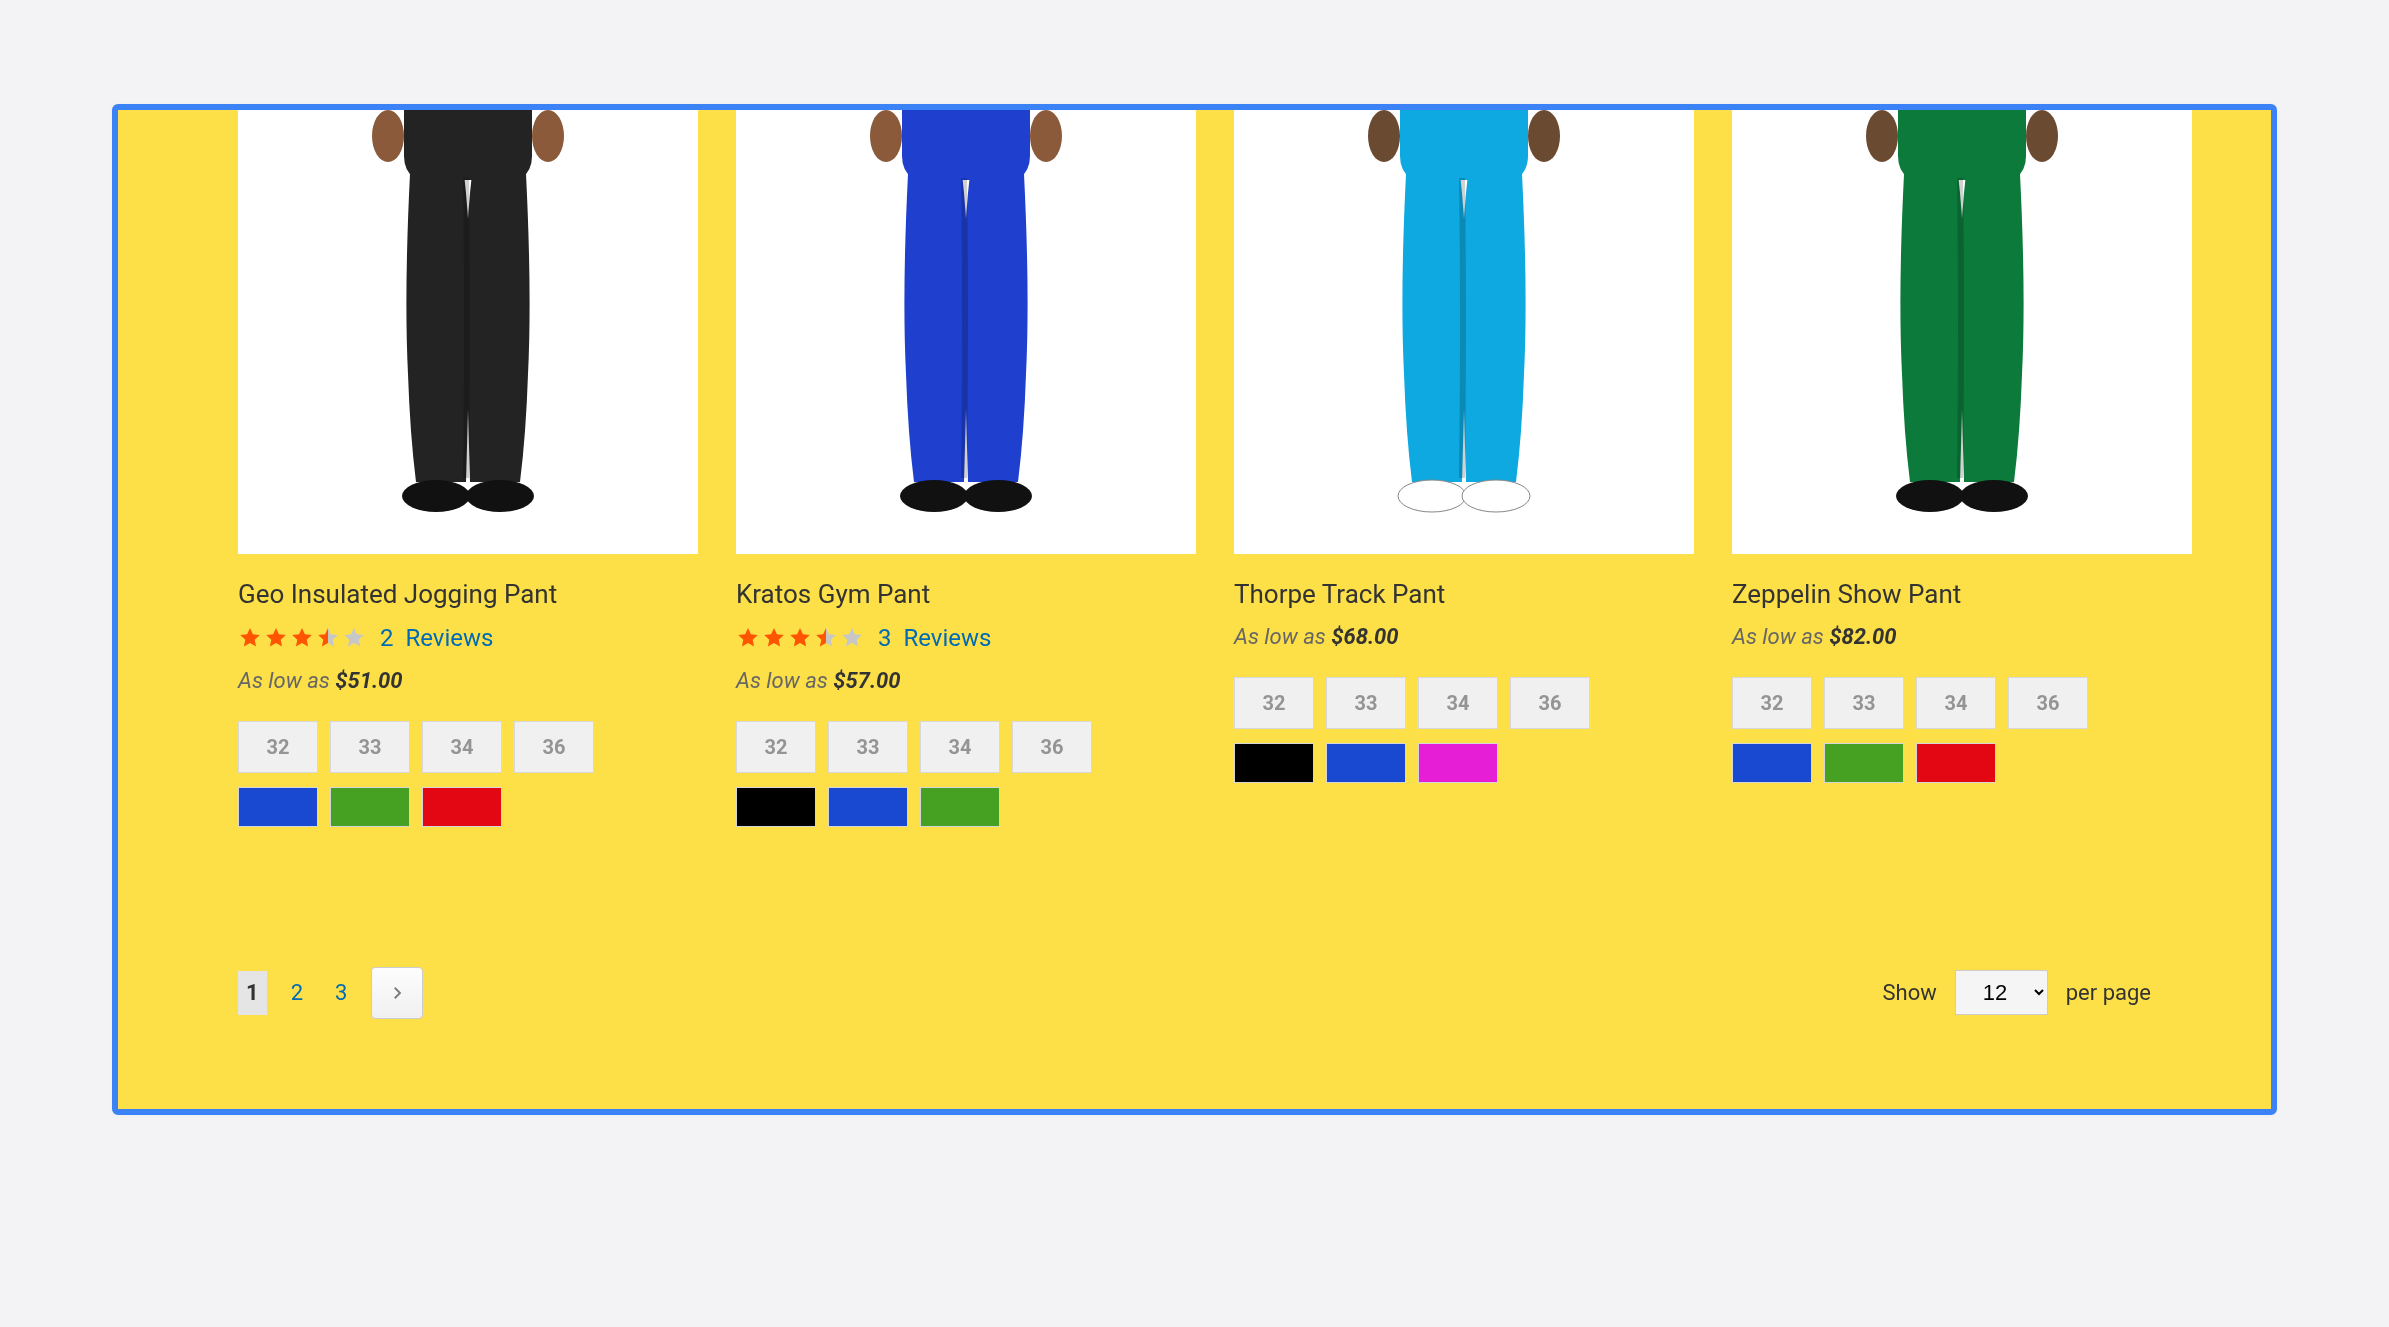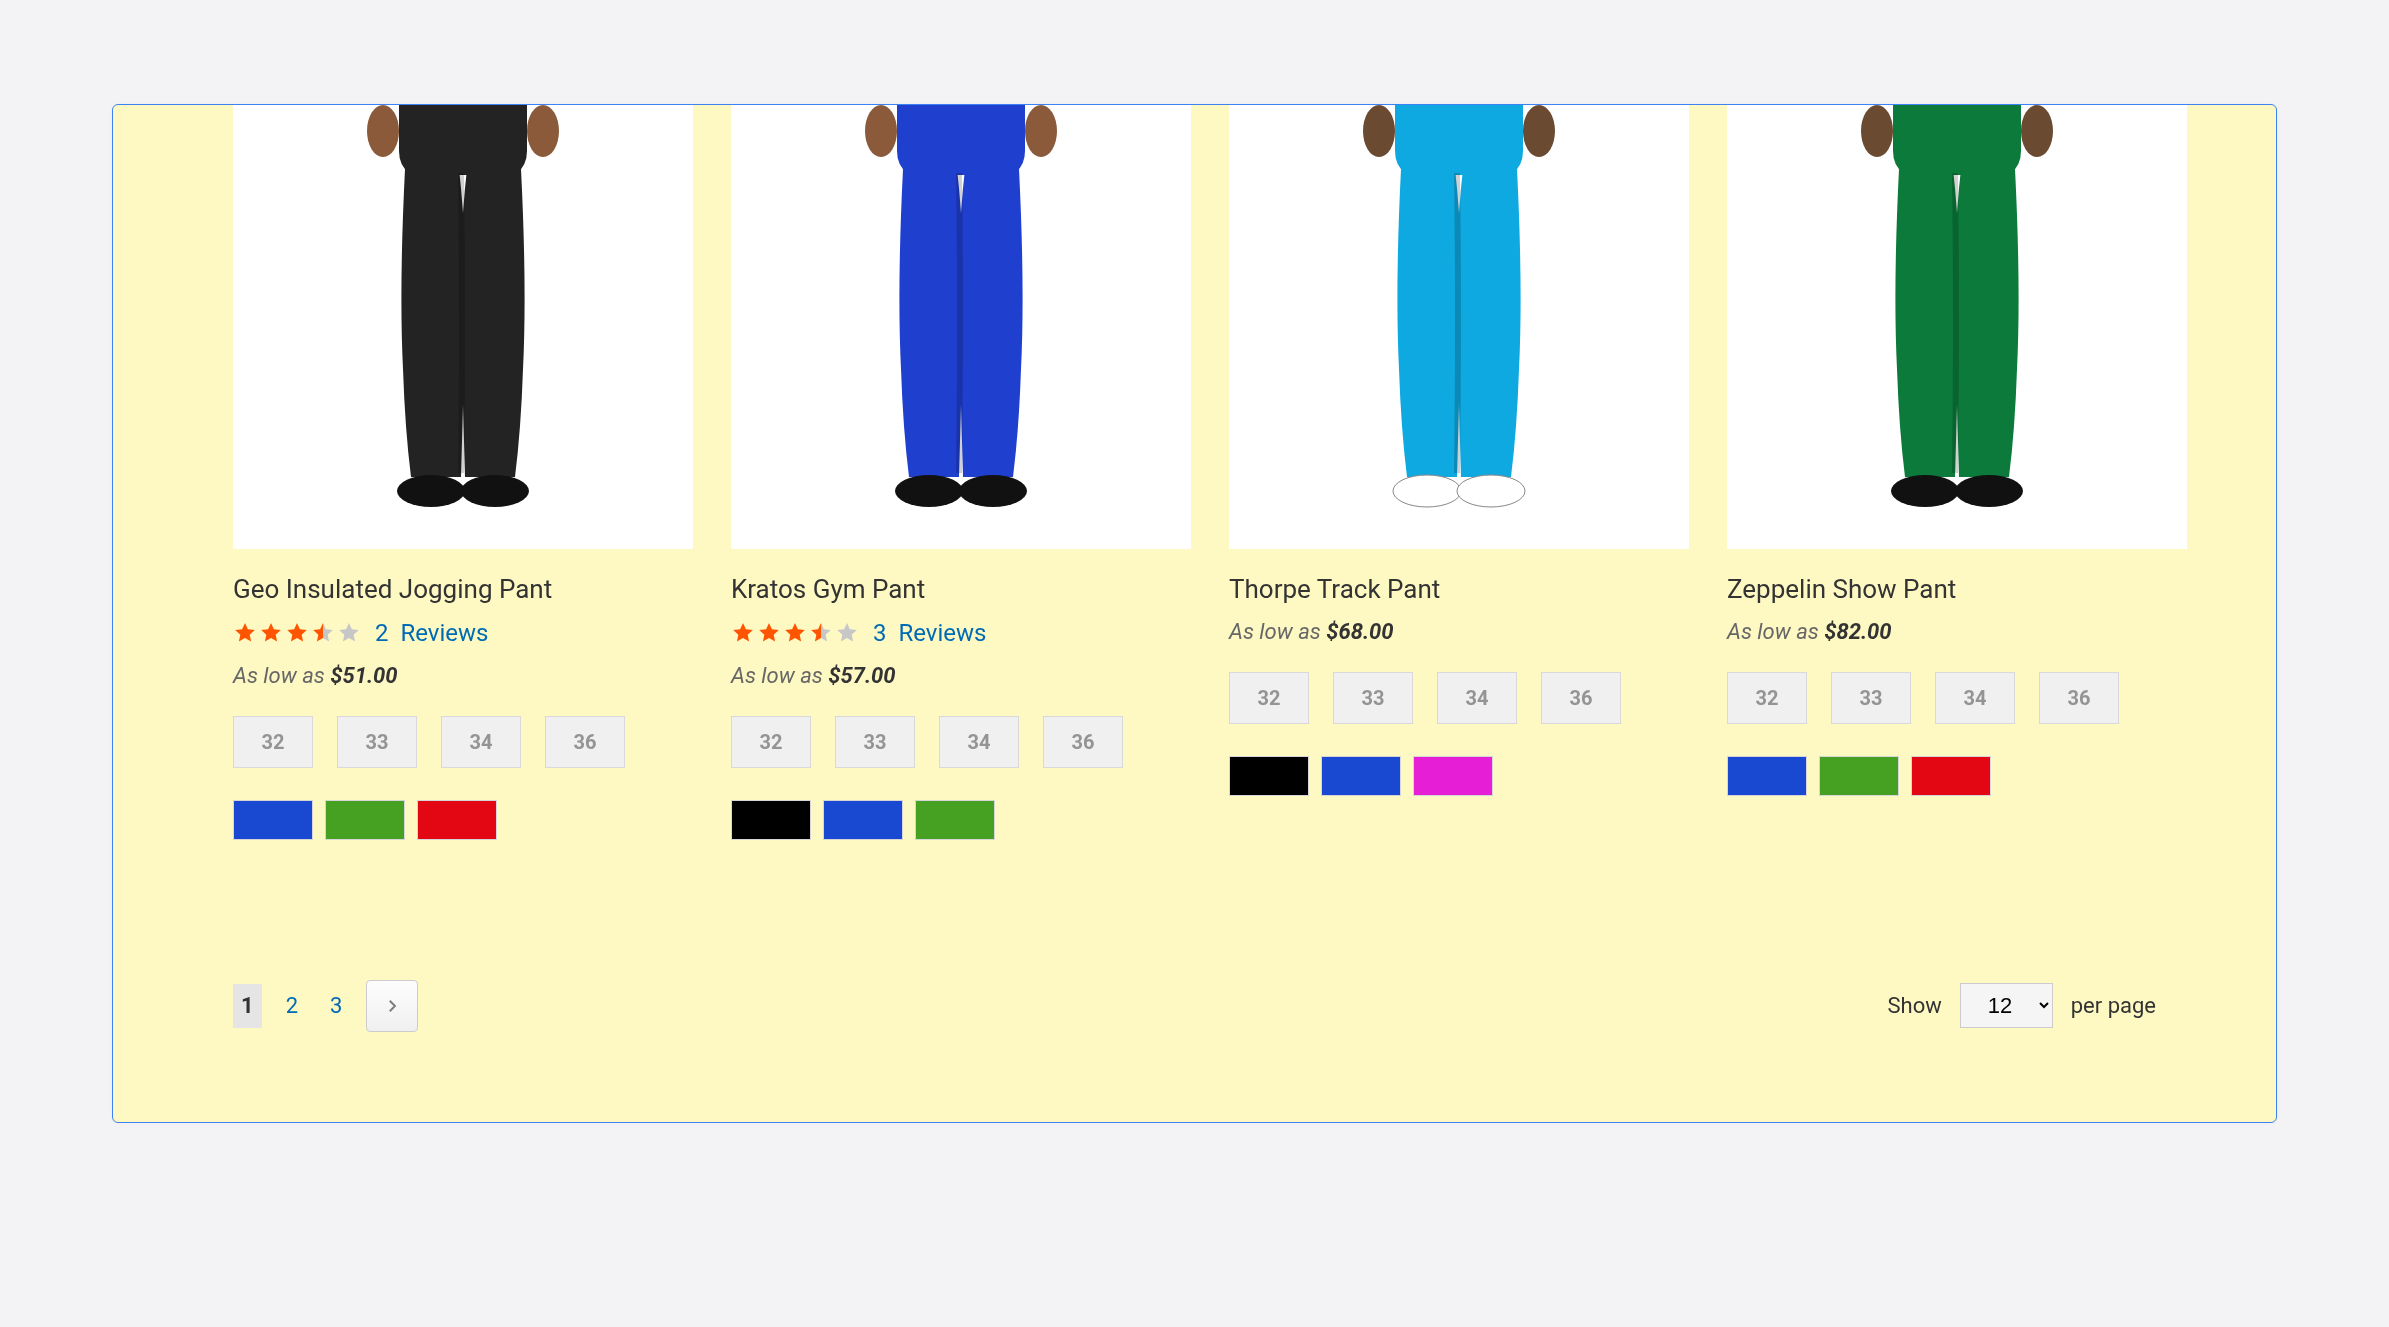--- a/index.html
+++ b/index.html
@@ -6,22 +6,22 @@
   body {
     margin: 0;
     padding: 0;
     background: #f3f3f5;
     font-family: -apple-system, BlinkMacSystemFont, "Segoe UI", Roboto, Helvetica, Arial, sans-serif;
     color: #333;
     min-width: 2389px;
     min-height: 1327px;
   }
   .panel {
-    background: #fef9c3;
-    border: 1px solid #3b82f6;
+    background: #fde047;
+    border: 6px solid #3b82f6;
     border-radius: 6px;
     margin: 104px 112px 120px 112px;
     padding: 0 120px 90px 120px;
     position: relative;
     box-shadow: 0 0 4px rgba(0,0,0,0.03);
   }
   .grid {
     display: flex;
     gap: 38px;
   }
@@ -77,22 +77,22 @@
     color: #666;
     margin-bottom: 28px;
     font-style: italic;
   }
   .price-row strong {
     color: #333;
     font-weight: 700;
   }
   .sizes {
     display: flex;
-    gap: 24px;
-    margin-bottom: 32px;
+    gap: 12px;
+    margin-bottom: 14px;
   }
   .size-swatch {
     width: 80px;
     height: 52px;
     background: #f0f0f0;
     border: 1px solid #d9d9d9;
     display: flex;
     align-items: center;
     justify-content: center;
     font-size: 20px;

